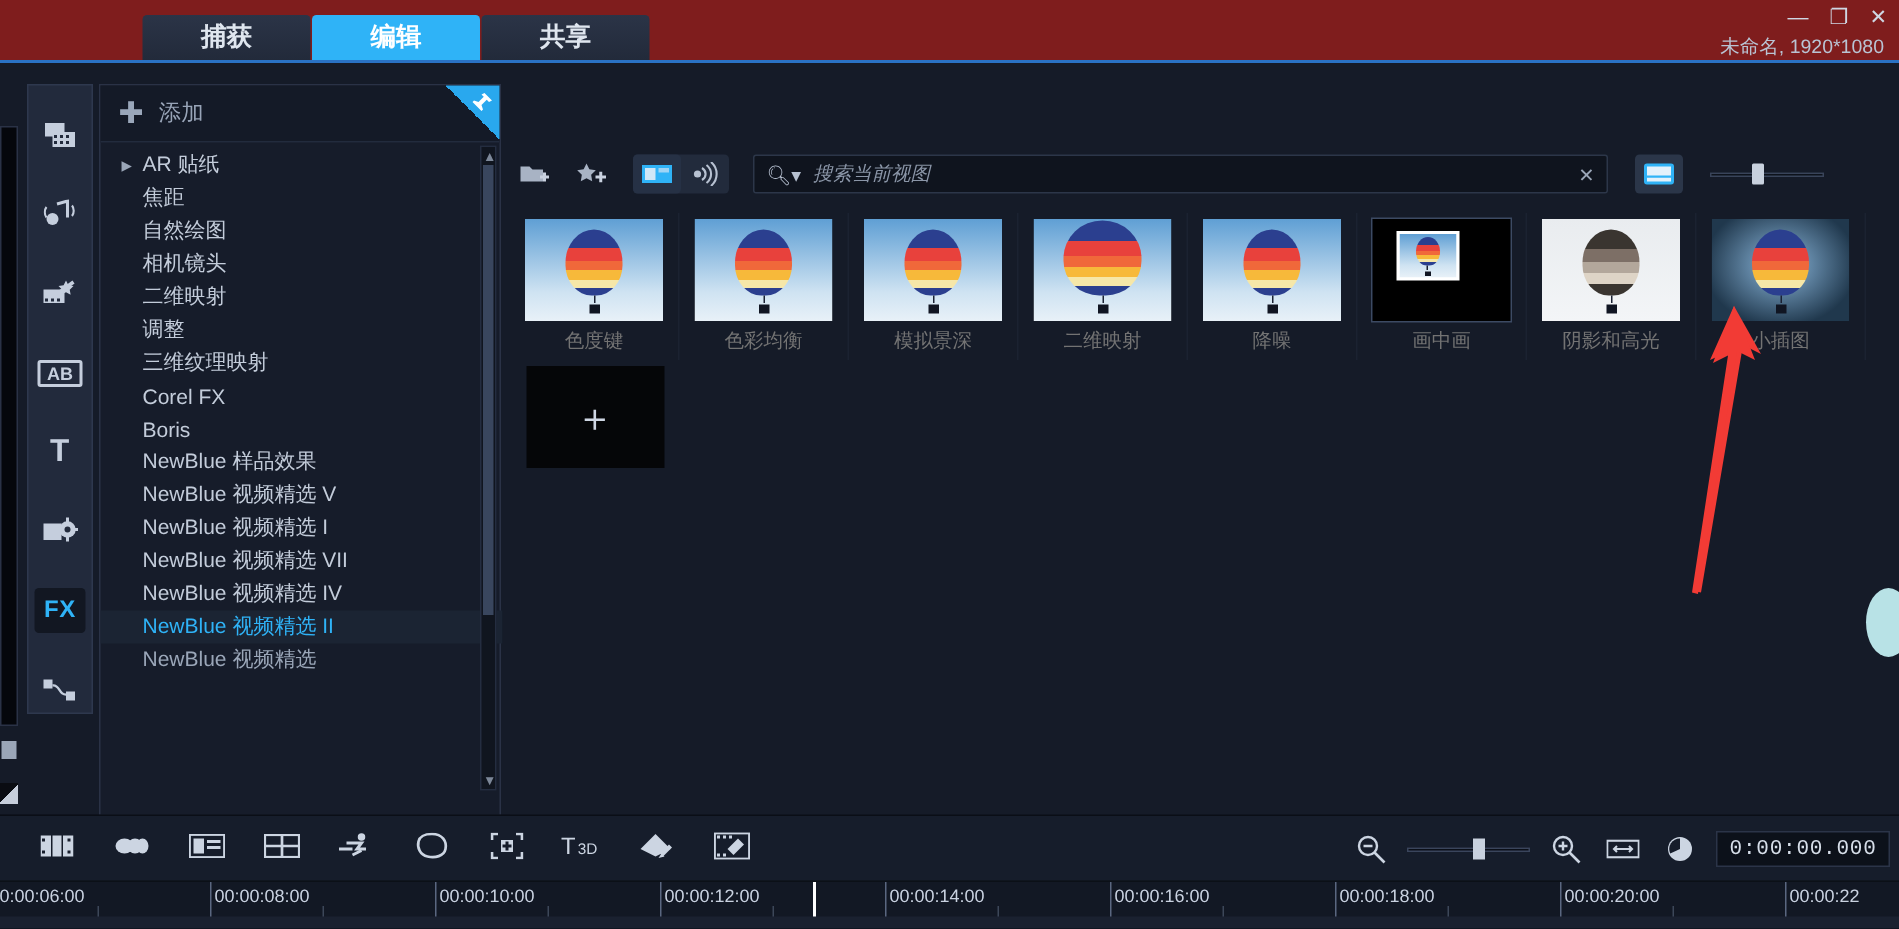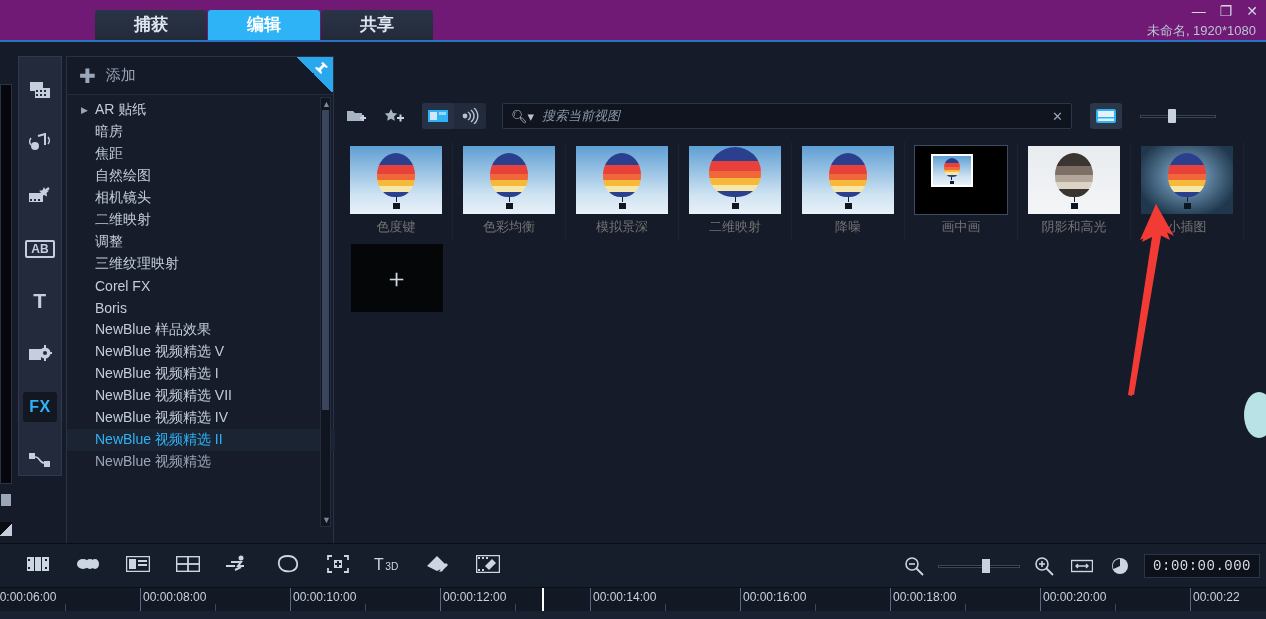--- a/index.html
+++ b/index.html
@@ -8,21 +8,21 @@
     background: #0b0d14;
     font-family: "Liberation Sans", sans-serif;
     overflow: hidden;
     color: #c9d2e0;
   }
   #app { position: relative; width: 1266px; height: 619px; }
 
   
   .titlebar {
     position: absolute; left: 0; top: 0; width: 1266px; height: 40px;
-    background: #701a75;
+    background: #7f1d1d;
   }
   .tabs { position: absolute; left: 95px; top: 10px; display: flex; gap: 1px; }
   .tab {
     width: 112px; height: 30px; line-height: 30px; text-align: center;
     font-size: 17px; font-weight: bold; color: #dfe6ef;
     background: linear-gradient(#2b3447, #222a3a);
     border-radius: 3px 3px 0 0;
     cursor: pointer;
   }
   .tab.active { background: #2fb3f7; color: #ffffff; }
@@ -332,24 +332,20 @@
         </span>
       </div>
 
       <div class="tree">
         <div class="tree-row">
           <span class="caret">▶</span>
           <span>AR 贴纸</span>
         </div>
         <div class="tree-row">
             <span class="no-caret"></span>
-            <span>暗房</span>
-          </div>
-        <div class="tree-row">
-            <span class="no-caret"></span>
             <span>焦距</span>
           </div>
         <div class="tree-row">
             <span class="no-caret"></span>
             <span>自然绘图</span>
           </div>
         <div class="tree-row">
             <span class="no-caret"></span>
             <span>相机镜头</span>
           </div>

